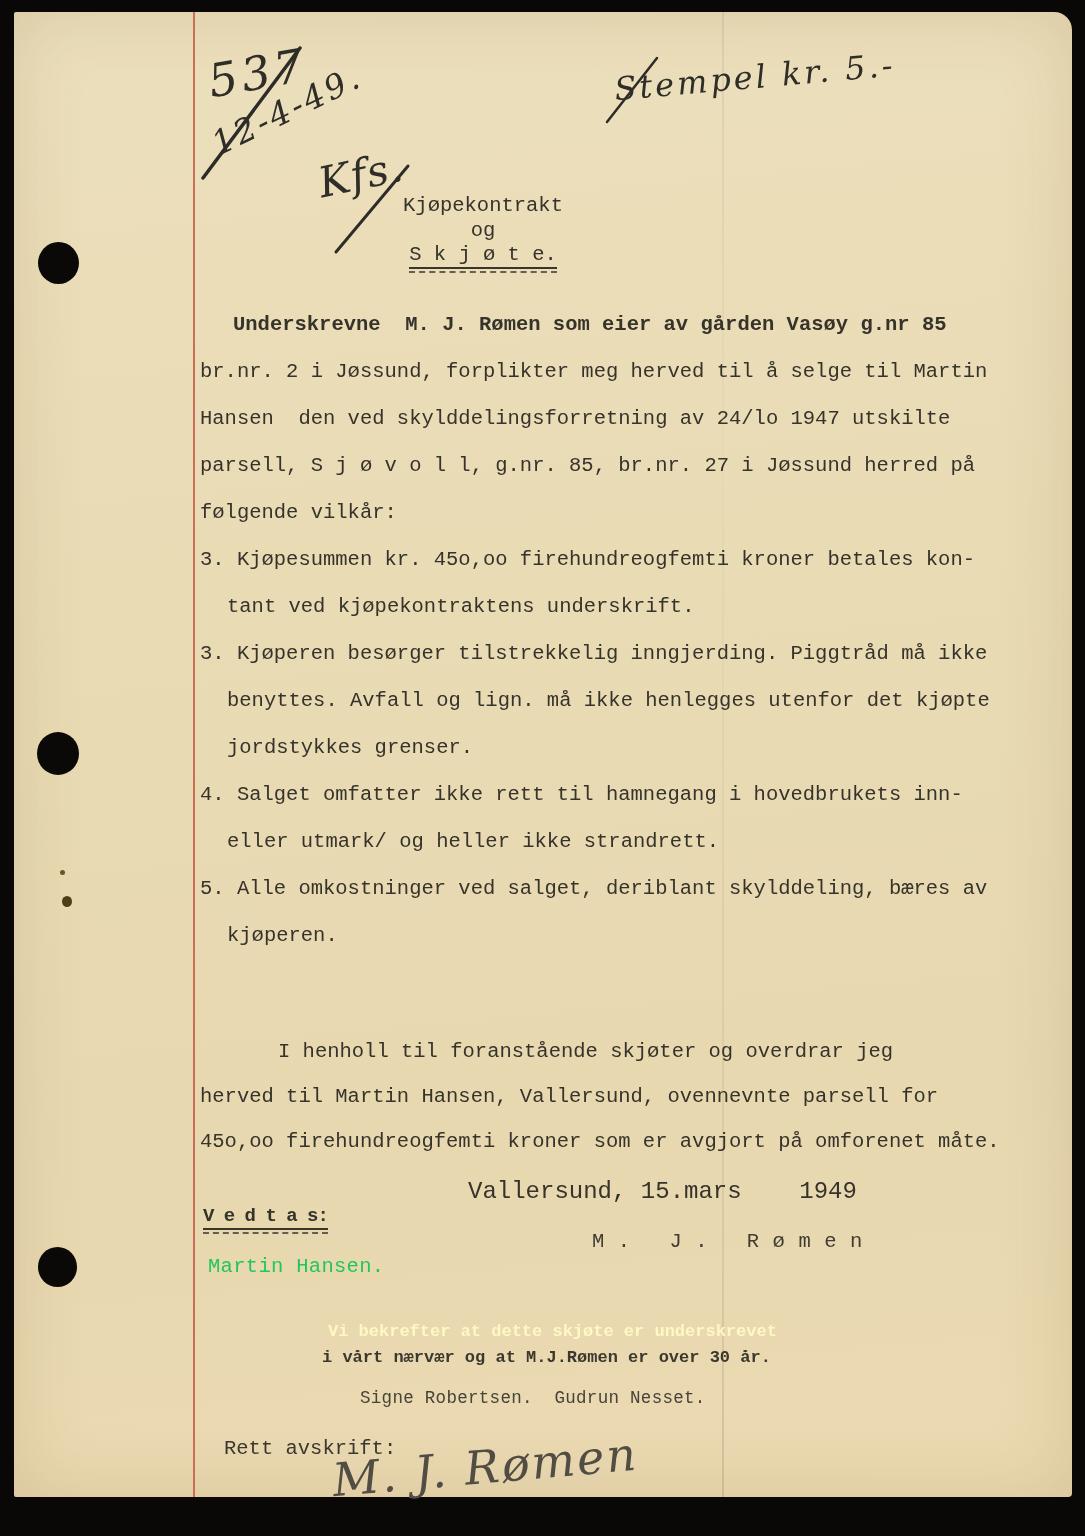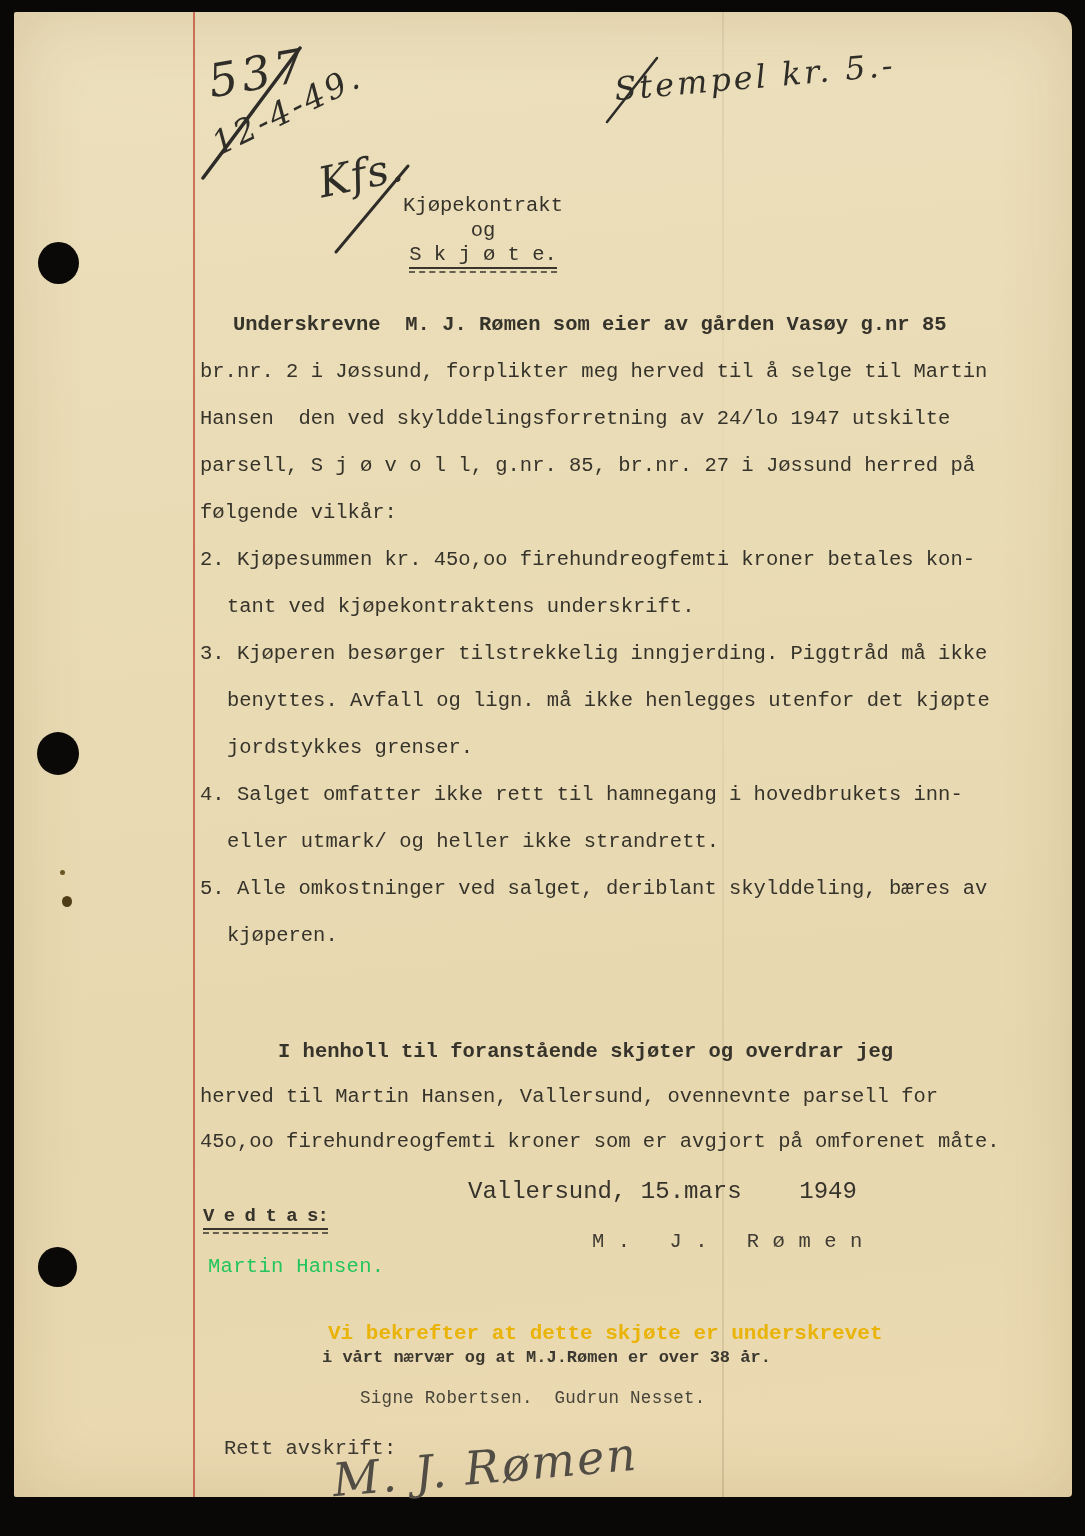--- a/index.html
+++ b/index.html
@@ -32,37 +32,37 @@
 
   .ink { color:#36332b; }
   .abs { position:absolute; white-space:pre; }
 
   
   .block { position:absolute; color:#36332b; font-size:20.5px; }
   .tline { height:47px; line-height:47px; white-space:pre; }
   #transfer .tline { height:45px; line-height:45px; }
   .tline.para    { padding-left:33px;font-weight:bold; }
   .tline.hang    { padding-left:27px; }
-  .tline.bigpara { padding-left:78px;font-weight:bold; }
+  .tline.bigpara { padding-left:78px; }
   #intro    { left:200px; top:301px; }
   #clauses  { left:200px; top:536px; }
   #transfer { left:200px; top:1029px; }
 
   
   #title { left:200px; top:194px; width:566px; text-align:center; color:#36332b; font-size:20.5px; }
   .title-line { height:24.5px; line-height:24.5px; white-space:pre; }
   .u2 { display:inline-block; border-bottom:2px dashed rgba(58,54,46,0.75); padding-bottom:2px; line-height:1.05; }
   .u2 > span { display:inline-block; border-bottom:2px solid #3a362e; padding-bottom:1px; }
 
   
   .dateline      { left:468px; top:1178px; font-size:24px; }
   .vedtas        { left:203px; top:1205px; font-size:19px; font-weight:bold; letter-spacing:-1px; }
   .seller-name   { left:592px; top:1230px; font-size:20.5px; letter-spacing:13.5px; color:#403c33; }
   .buyer-name    { left:208px; top:1255px; font-size:20.5px; letter-spacing:0.3px; color:#22c55e; }
-  .witness1      { left:328px; top:1322px; font-size:21px; font-weight:bold; color:#eab308; }
+  .witness1      { left:328px; top:1322px; font-size:17px; font-weight:bold; color:#fef9c3; }
   .witness2      { left:322px; top:1348px; font-size:17px; font-weight:bold; color:#3b382f; }
   .witness-names { left:360px; top:1388px; font-size:17.5px; letter-spacing:0.3px; color:#474439; }
   .rett          { left:224px; top:1437px; font-size:20.5px; color:#3b382f; }
 
   
   .hw { position:absolute; white-space:pre; font-family:"DejaVu Serif",serif; font-style:italic; color:#2f2d28; }
   .journal-number { left:208px; top:46px;  font-size:46px; transform:rotate(-10deg); letter-spacing:4px; }
   .journal-date   { left:214px; top:126px; font-size:33px; transform:rotate(-26deg); transform-origin:left center; letter-spacing:3px; }
   .initials       { left:318px; top:150px; font-size:42px; transform:rotate(-12deg); letter-spacing:1px; }
   .stamp-note     { left:614px; top:58px;  font-size:32px; transform:rotate(-5deg); letter-spacing:3px; }
@@ -103,21 +103,21 @@
   </div>
 
   <div class="block" id="intro">
       <div class="tline para">Underskrevne  M. J. Rømen som eier av gården Vasøy g.nr 85</div>
       <div class="tline">br.nr. 2 i Jøssund, forplikter meg herved til å selge til Martin</div>
       <div class="tline">Hansen  den ved skylddelingsforretning av 24/lo 1947 utskilte</div>
       <div class="tline">parsell, S j ø v o l l, g.nr. 85, br.nr. 27 i Jøssund herred på</div>
       <div class="tline">følgende vilkår:</div>
     </div>
   <div class="block" id="clauses">
-      <div class="tline">2. Kjøpesummen kr. 45o,oo firehundreogfemti kroner betales kon-</div>
+      <div class="tline">3. Kjøpesummen kr. 45o,oo firehundreogfemti kroner betales kon-</div>
       <div class="tline hang">tant ved kjøpekontraktens underskrift.</div>
       <div class="tline">3. Kjøperen besørger tilstrekkelig inngjerding. Piggtråd må ikke</div>
       <div class="tline hang">benyttes. Avfall og lign. må ikke henlegges utenfor det kjøpte</div>
       <div class="tline hang">jordstykkes grenser.</div>
       <div class="tline">4. Salget omfatter ikke rett til hamnegang i hovedbrukets inn-</div>
       <div class="tline hang">eller utmark/ og heller ikke strandrett.</div>
       <div class="tline">5. Alle omkostninger ved salget, deriblant skylddeling, bæres av</div>
       <div class="tline hang">kjøperen.</div>
     </div>
   <div class="block" id="transfer">
@@ -125,19 +125,19 @@
       <div class="tline">herved til Martin Hansen, Vallersund, ovennevnte parsell for</div>
       <div class="tline">45o,oo firehundreogfemti kroner som er avgjort på omforenet måte.</div>
     </div>
 
   <span class="abs ink dateline">Vallersund, 15.mars    1949</span>
   <span class="abs ink vedtas"><span class="u2"><span>V e d t a s:</span></span></span>
   <span class="abs seller-name">M. J. Rømen</span>
   <span class="abs buyer-name">Martin Hansen.</span>
 
   <span class="abs witness1">Vi bekrefter at dette skjøte er underskrevet</span>
-  <span class="abs witness2">i vårt nærvær og at M.J.Rømen er over 38 år.</span>
+  <span class="abs witness2">i vårt nærvær og at M.J.Rømen er over 30 år.</span>
   <span class="abs witness-names">Signe Robertsen.  Gudrun Nesset.</span>
 
   <span class="abs rett">Rett avskrift:</span>
   <span class="hw cert-signature">M. J. Rømen</span>
 
 </div>
 
 </body></html>

